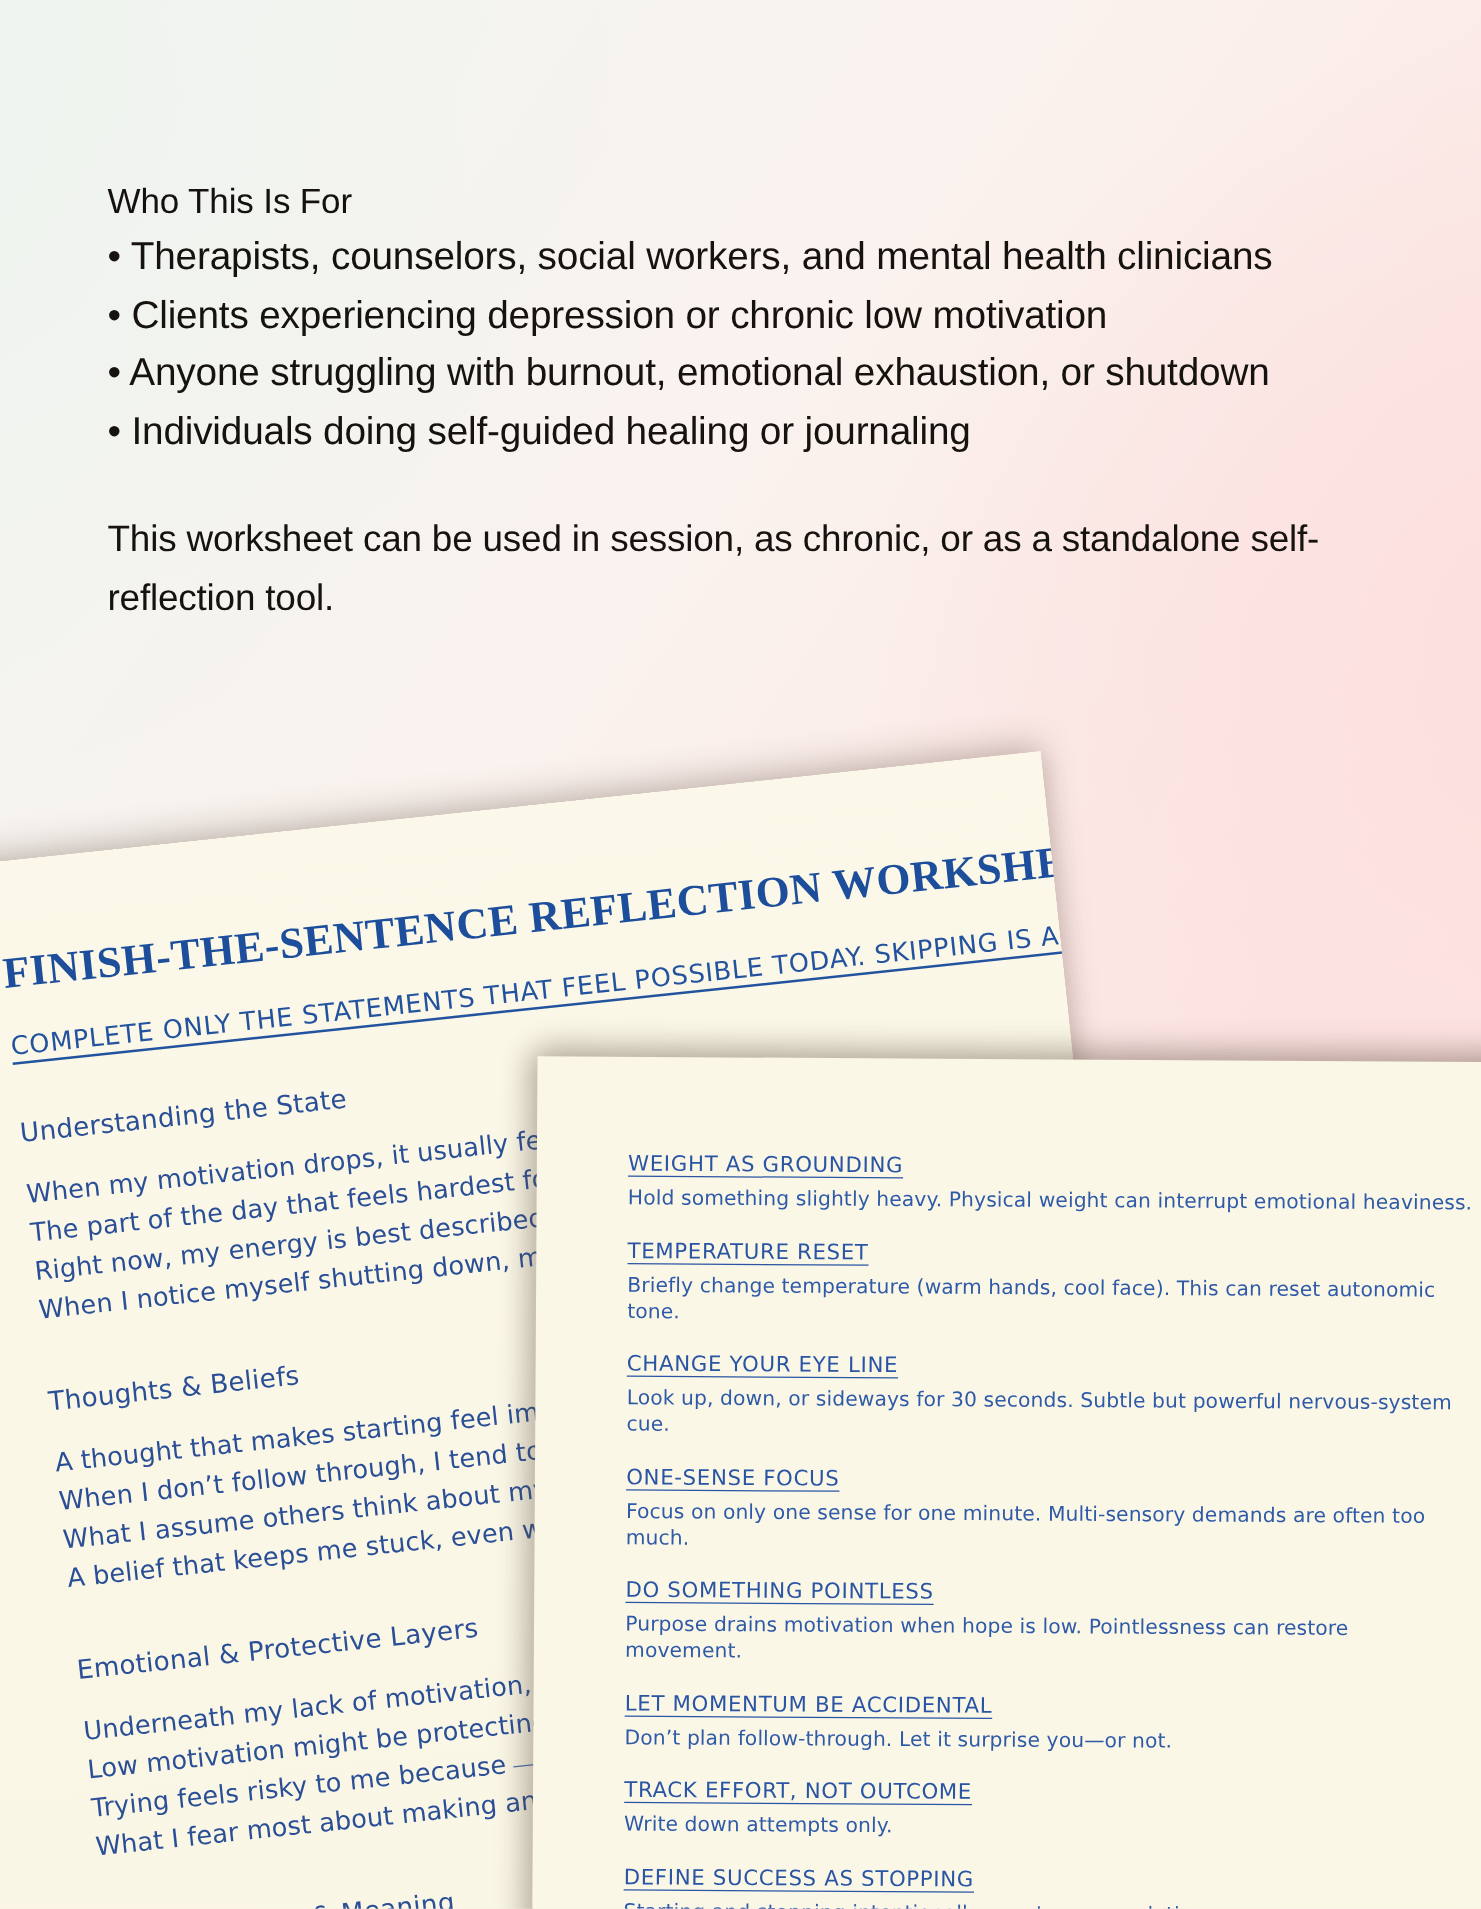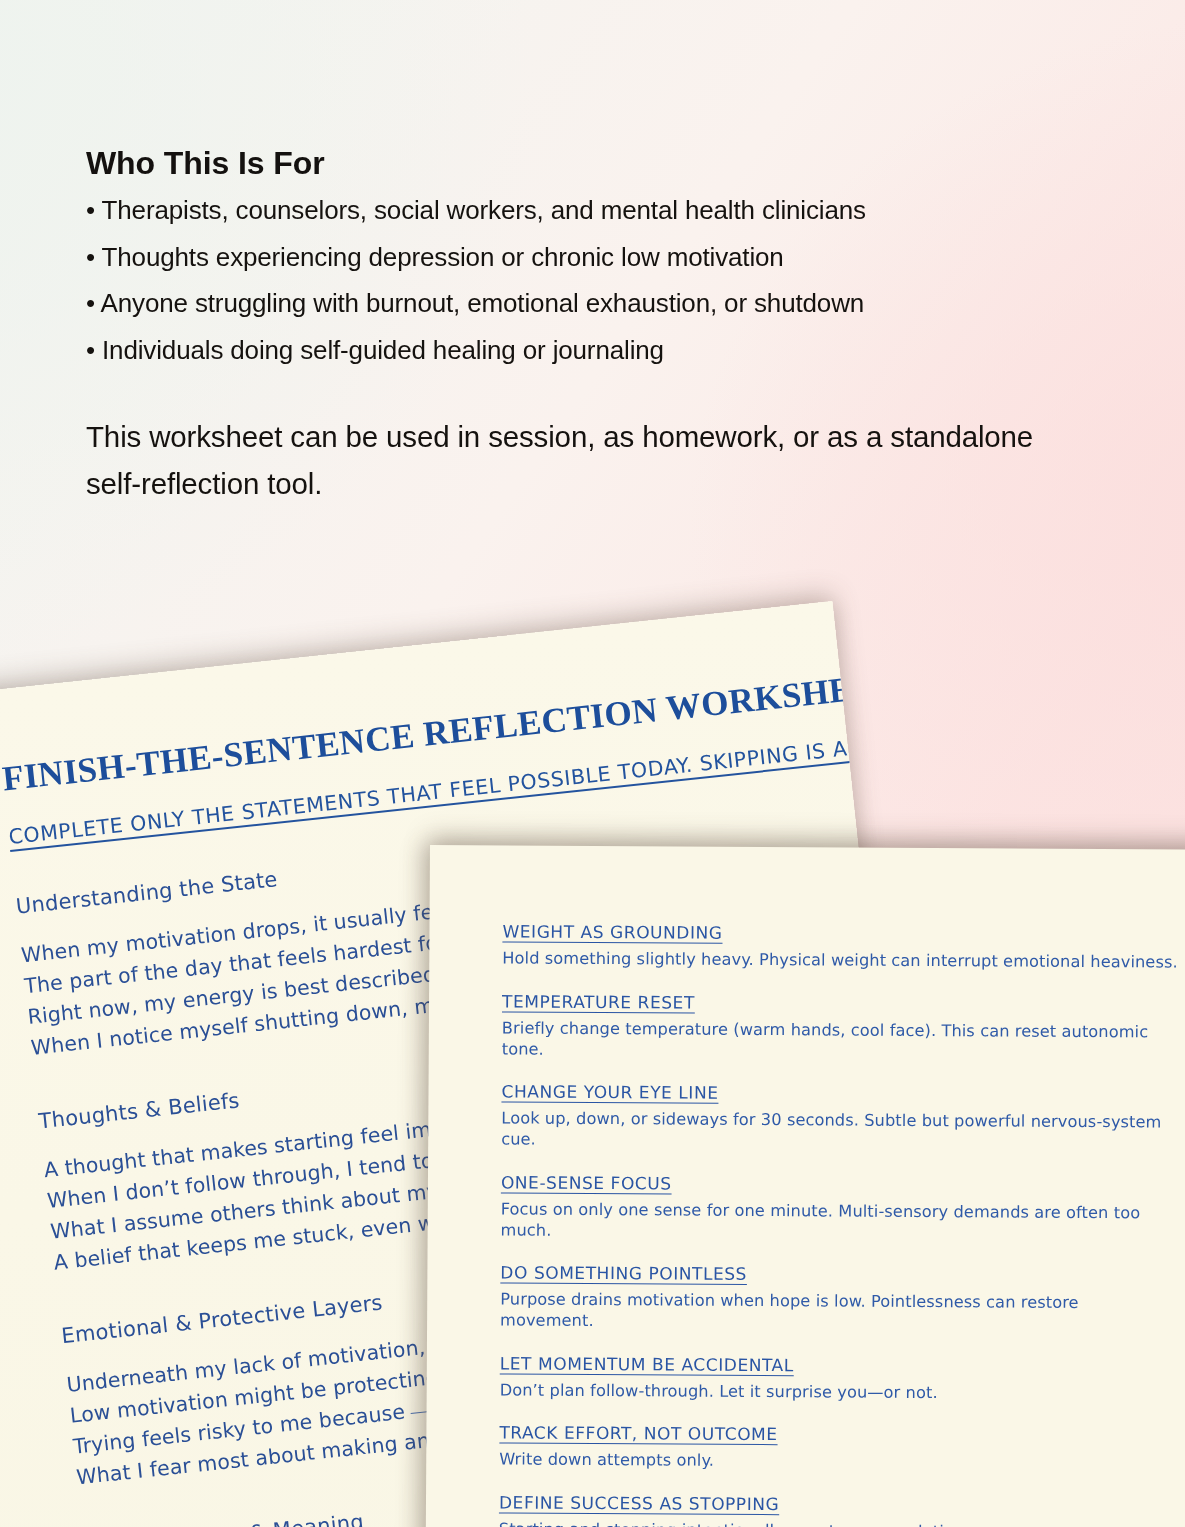--- a/index.html
+++ b/index.html
@@ -29,27 +29,27 @@
   
   #intro {
     position: absolute;
     left: 86px;
     top: 143px;
     width: 995px;
     color: #14110f;
   }
   #intro h1 {
     margin: 0 0 4px 0;
-    font-size: 32px;
-    font-weight: 700;
+    font-size: 28px;
+    font-weight: 400;
     letter-spacing: -0.1px;
     line-height: 1.25;
   }
   .bullet-line {
-    font-size: 26px;
+    font-size: 31px;
     line-height: 46.5px;
     font-weight: 400;
     letter-spacing: -0.15px;
     color: #15120f;
   }
   #intro .spacer { height: 40px; }
   .para {
     font-size: 29.5px;
     line-height: 47px;
     letter-spacing: -0.15px;
@@ -167,25 +167,25 @@
   }
 </style>
 </head>
 <body>
 
 <div id="bg"></div>
 
 <div id="intro">
   <h1>Who This Is For</h1>
   <div class="bullet-line">• Therapists, counselors, social workers, and mental health clinicians</div>
-  <div class="bullet-line">• Thoughts experiencing depression or chronic low motivation</div>
+  <div class="bullet-line">• Clients experiencing depression or chronic low motivation</div>
   <div class="bullet-line">• Anyone struggling with burnout, emotional exhaustion, or shutdown</div>
   <div class="bullet-line">• Individuals doing self-guided healing or journaling</div>
   <div class="spacer"></div>
-  <div class="para">This worksheet can be used in session, as homework, or as a standalone self-reflection tool.</div>
+  <div class="para">This worksheet can be used in session, as chronic, or as a standalone self-reflection tool.</div>
 </div>
 
 <div class="sheet" id="sheet-back">
   <div class="inner">
     <div class="back-title">FINISH-THE-SENTENCE REFLECTION WORKSHEET</div>
     <div class="back-sub">COMPLETE ONLY THE STATEMENTS THAT FEEL POSSIBLE TODAY. SKIPPING IS ALLOWED.</div>
 
     <div class="back-section">
       <div class="back-section-title">Understanding the State</div>
       <div class="back-prompt"><span>When my motivation drops, it usually feels like</span><span class="rule"></span></div>

